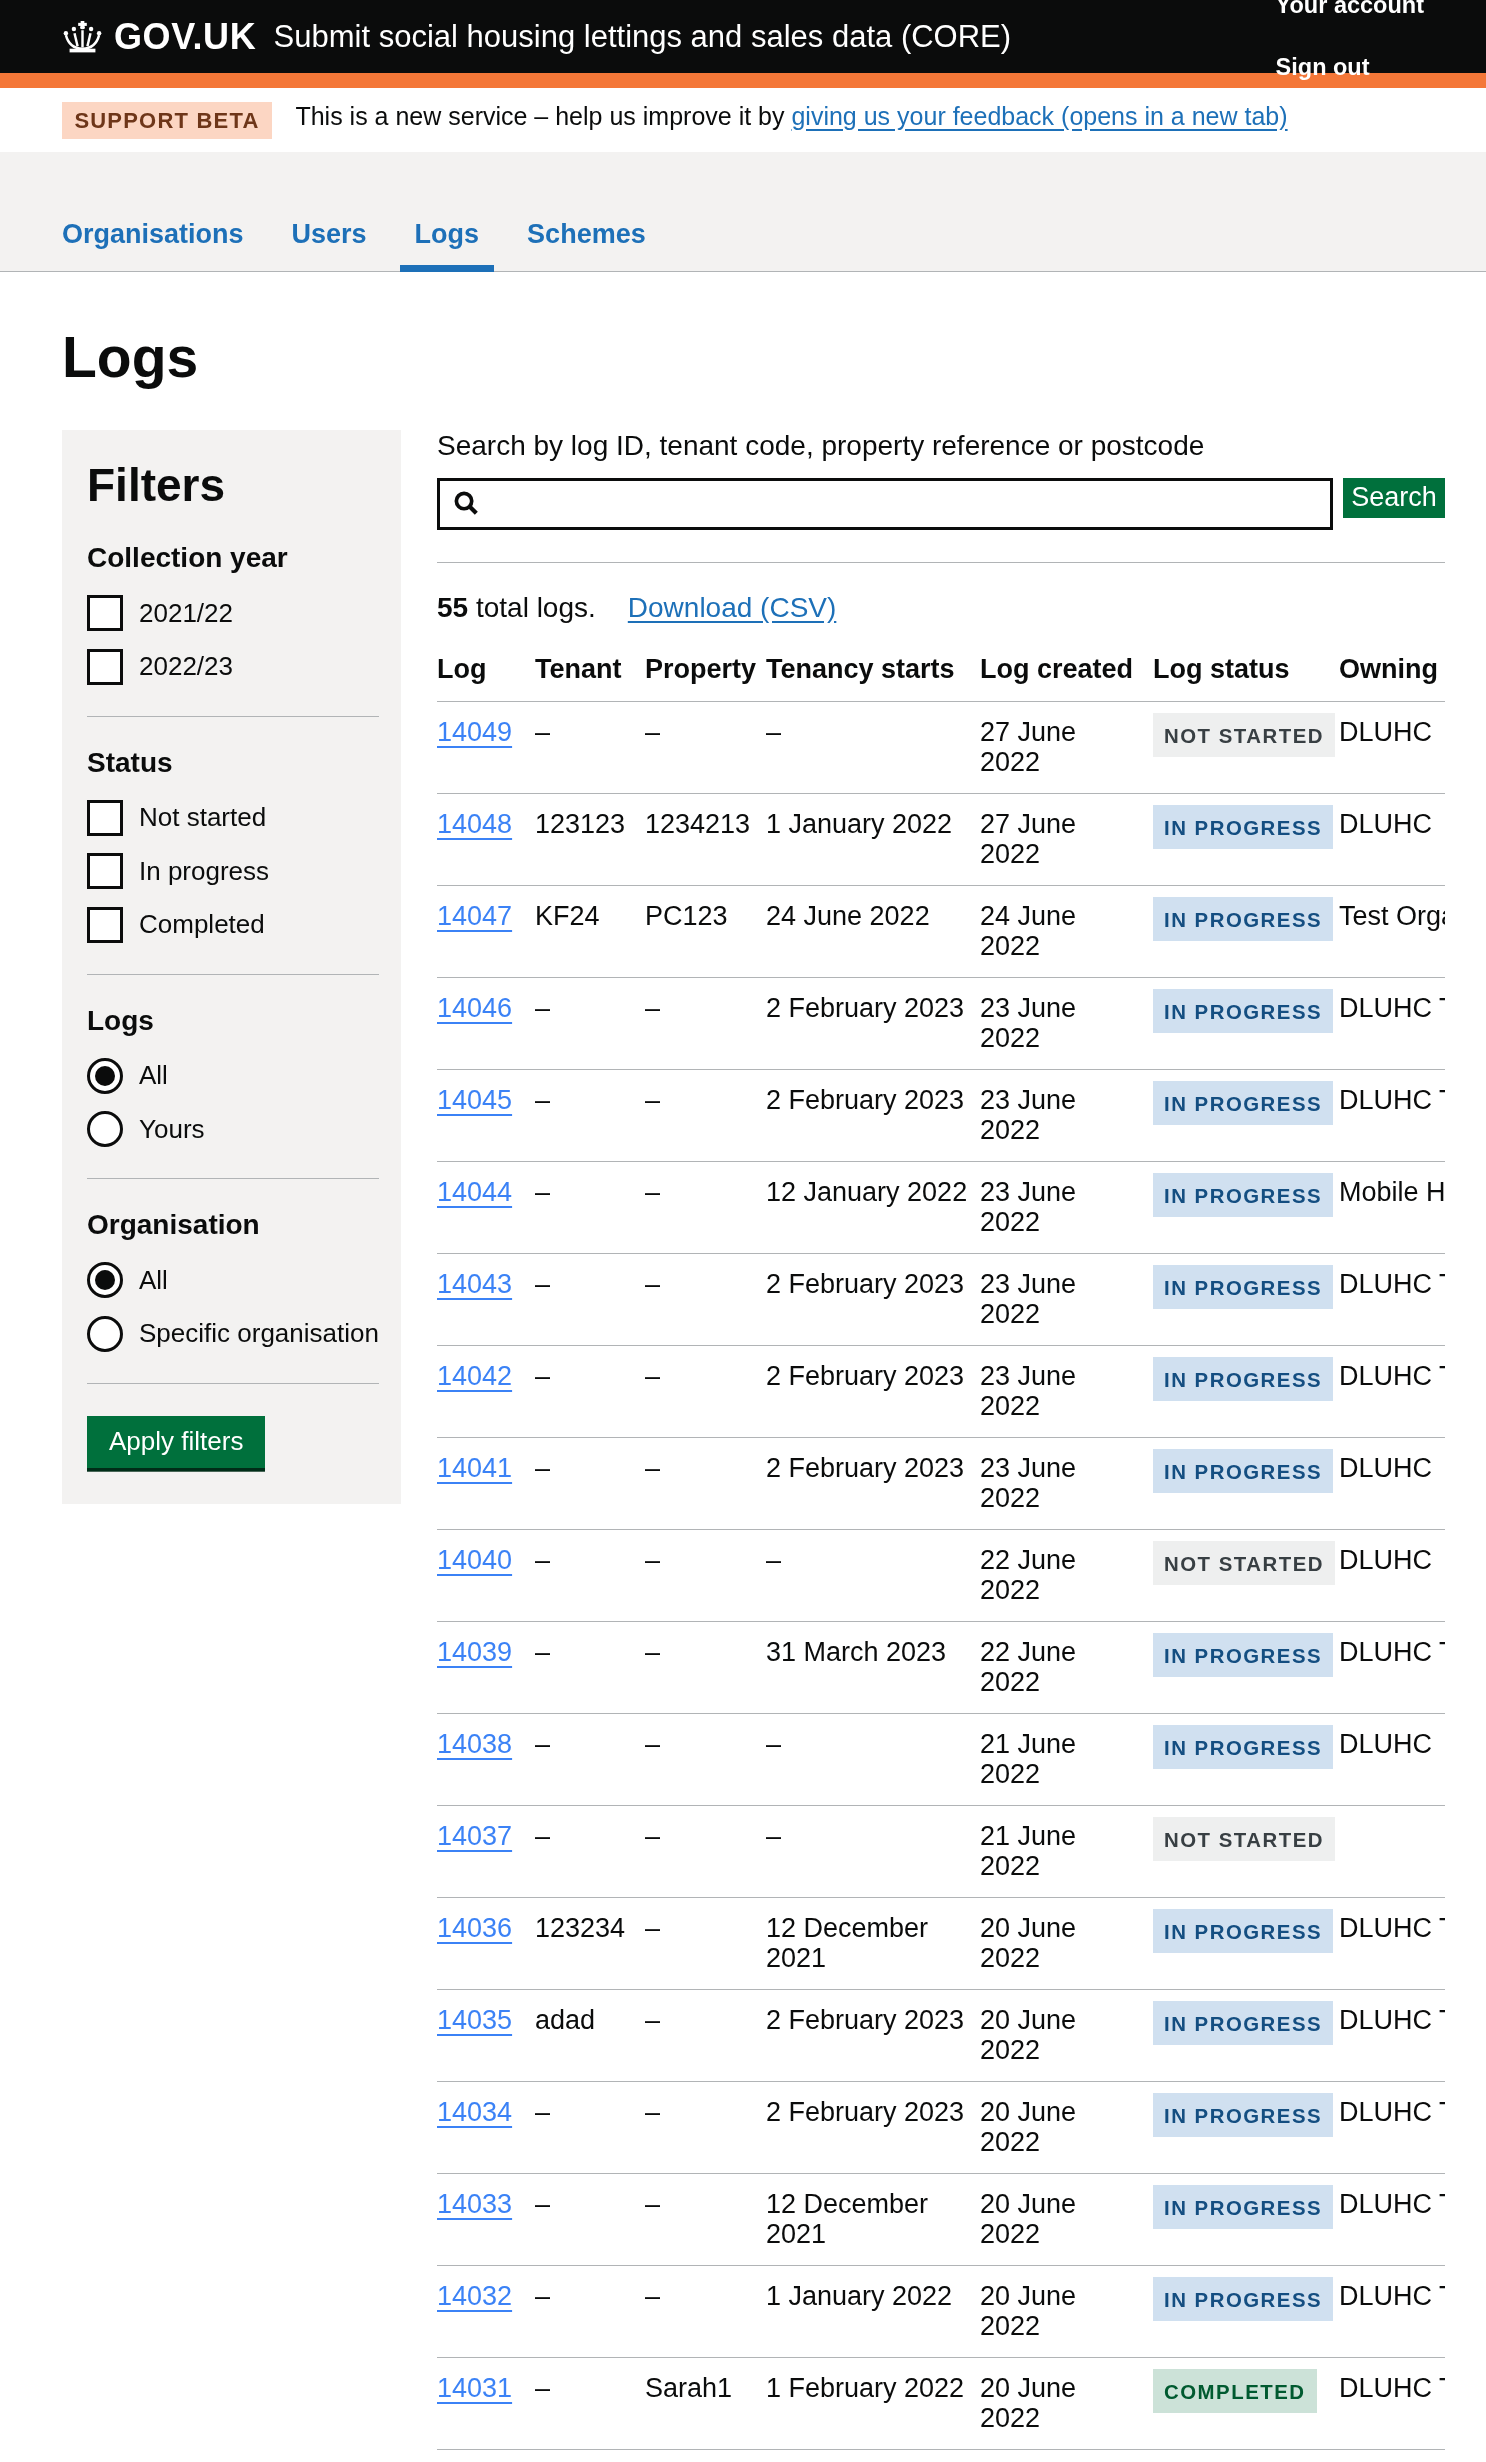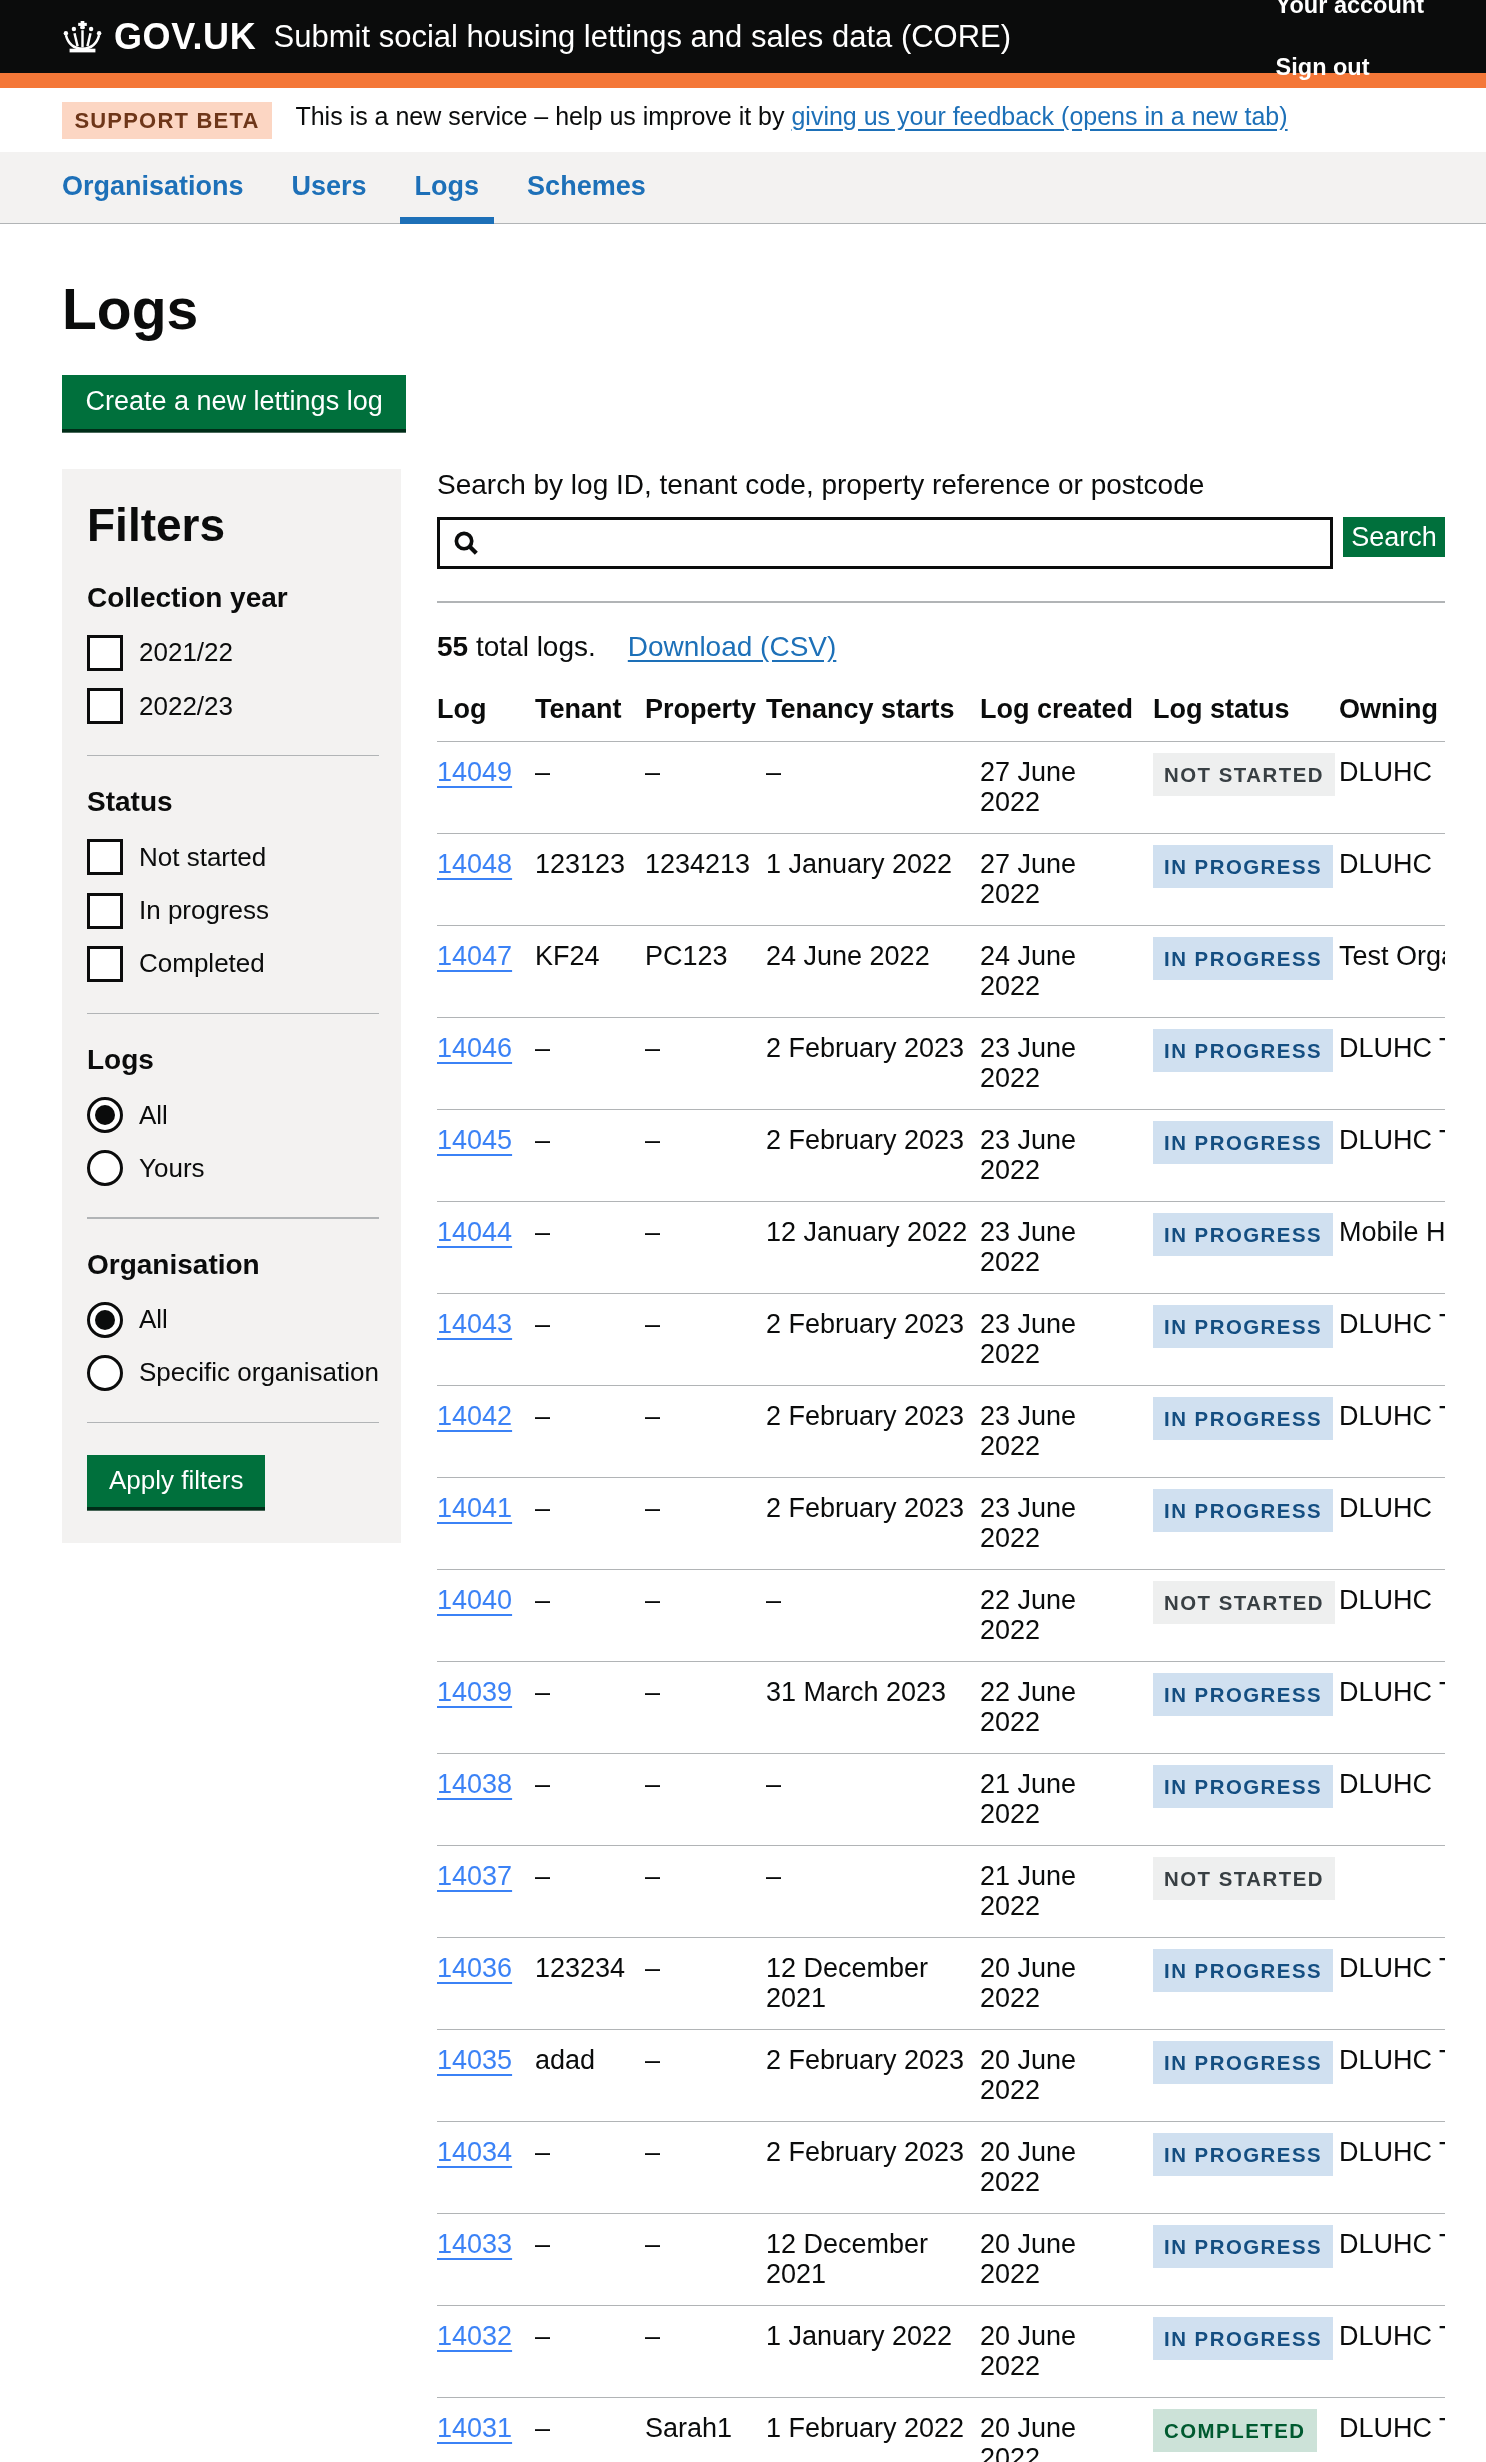--- a/index.html
+++ b/index.html
@@ -27,21 +27,21 @@
   .phase-tag {
     display: inline-block; background: #fcd6c3; color: #6e3619;
     font-weight: 700; font-size: 22px; letter-spacing: 1.2px;
     padding: 6.2px 12.4px 5px; white-space: nowrap;
   }
   .phase-text { font-size: 25px; margin-left: 23.5px; }
   .phase-text a { color: #1d70b8; text-decoration: underline; text-underline-offset: 4.3px; }
 
   
   .primary-nav { background: #f3f2f1; border-bottom: 1.2px solid #b1b4b6; padding: 0 62px; }
-  .primary-nav ul { list-style: none; display: flex; gap: 48px; }
+  .primary-nav ul { list-style: none; display: flex; gap: 48px; margin-top: 48px; }
   .nav-item { position: relative; padding: 18.6px 0 21px; }
   .nav-link { color: #1d70b8; font-size: 27px; font-weight: 700; text-decoration: none; }
   .nav-item.active::after {
     content: ""; position: absolute; left: -15px; right: -15px; bottom: -1.2px;
     height: 7.4px; background: #1d70b8;
   }
 
   
   .main { padding: 0 41px 0 62px; flex: 0 0 auto; }
   h1.page-title { font-size: 57px; font-weight: 700; margin-top: 52px; }
@@ -152,21 +152,20 @@
   <ul>
       <li class="nav-item"><a class="nav-link">Organisations</a></li>
       <li class="nav-item"><a class="nav-link">Users</a></li>
       <li class="nav-item active"><a class="nav-link">Logs</a></li>
       <li class="nav-item"><a class="nav-link">Schemes</a></li>
     </ul>
 </nav>
 
 <main class="main">
   <h1 class="page-title">Logs</h1>
-  <button class="btn create-btn">Create a new lettings log</button>
 
   <div class="content-cols">
 
     <aside class="filters-panel">
       <h2 class="filters-title">Filters</h2>
       <div>
           <div class="filter-group">
             <h3 class="filter-group-label">Collection year</h3>
             <div class="option-row">
               <span class="cb"></span>

